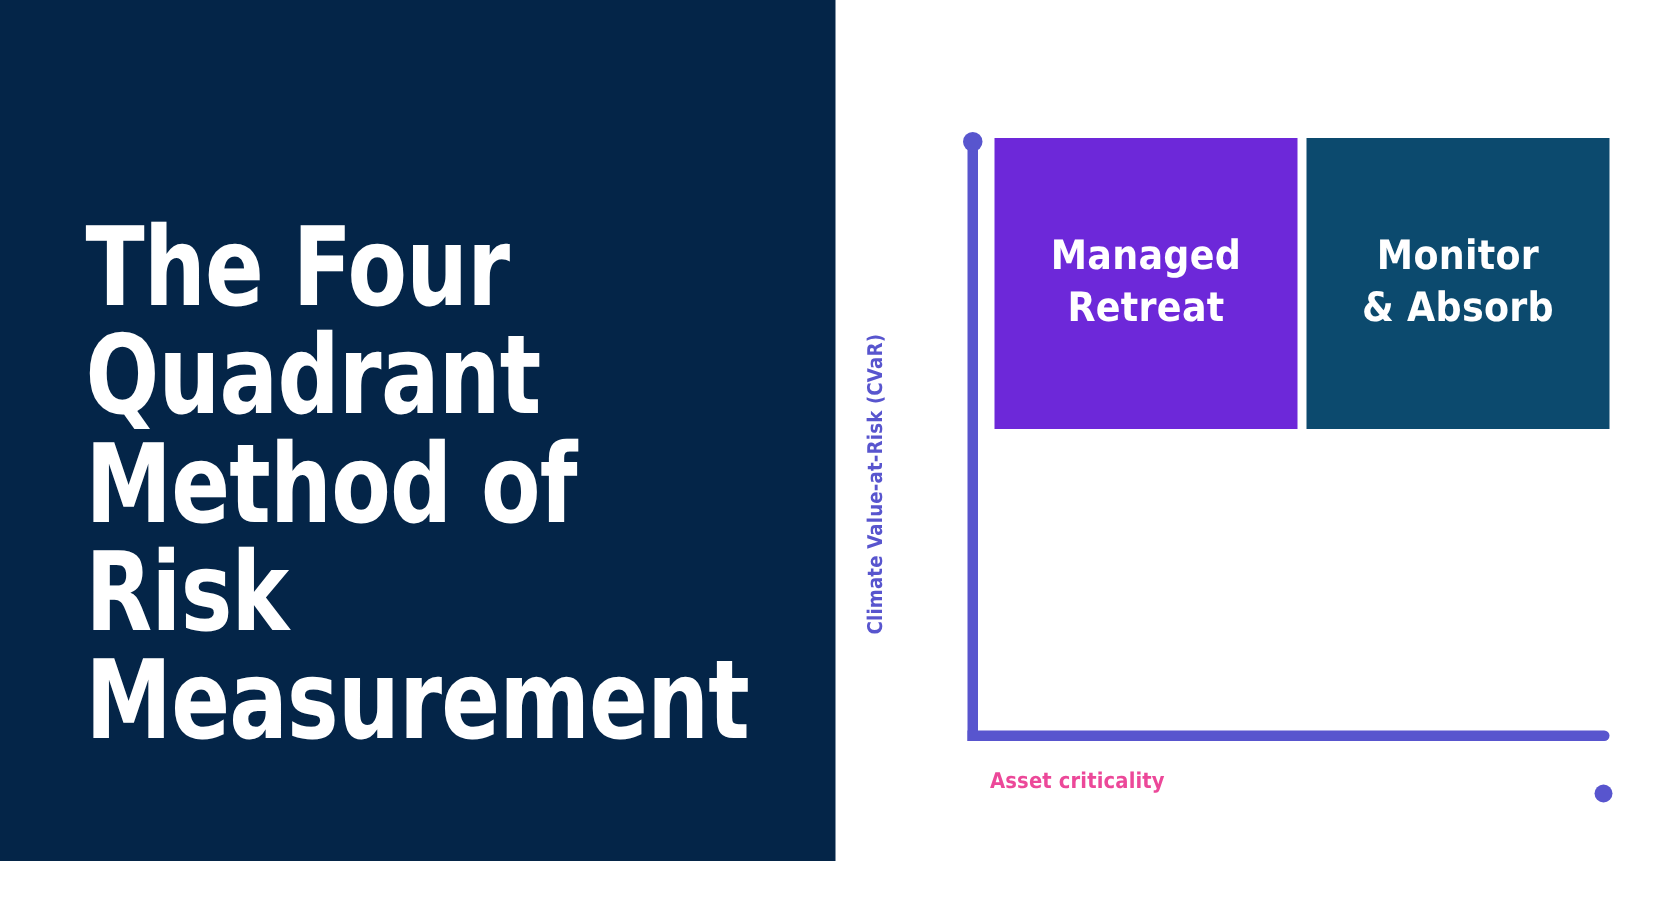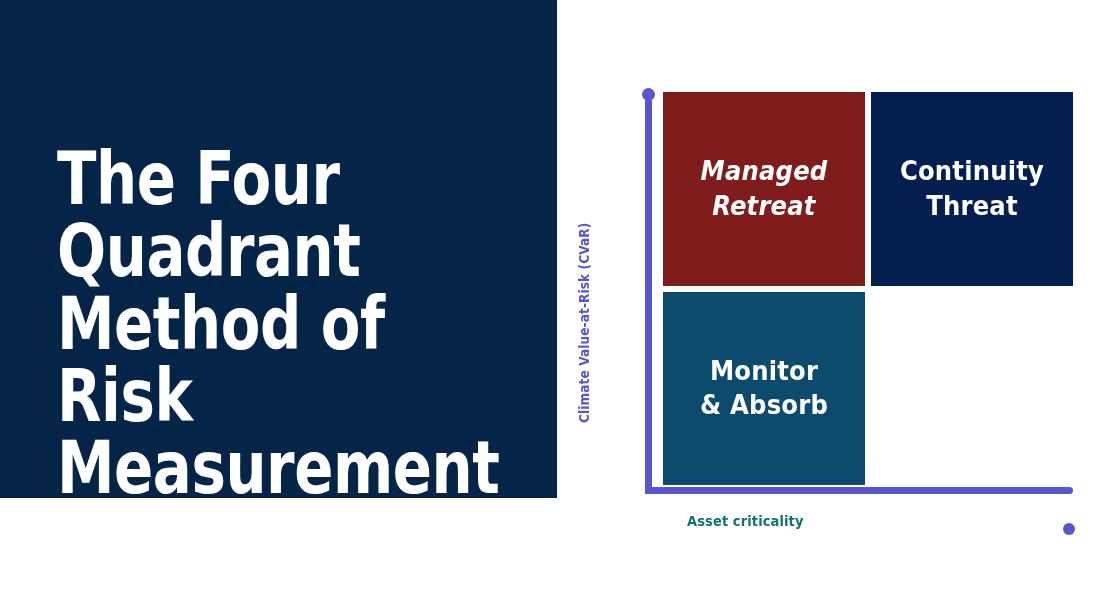--- a/index.html
+++ b/index.html
@@ -23,21 +23,21 @@
     height: 607px;
     background: #ffffff;
   }
 
   
   #title-panel {
     position: absolute;
     left: 0;
     top: 0;
     width: 557px;
-    height: 498px;
+    height: 574px;
     background: #042548;
     padding-left: 23px;
   }
 
   #slide-title {
     position: absolute;
     left: 57px;
     top: 143px;
     width: 470px;
     color: #ffffff;
@@ -113,27 +113,26 @@
     font-family: "Liberation Sans Narrow", "DejaVu Sans Condensed", "Liberation Sans", sans-serif;
     font-weight: bold;
     font-size: 13.5px;
     letter-spacing: 0.1px;
     white-space: nowrap;
   }
   #x-axis-label {
     position: absolute;
     left: 103px;   
     top: 513px;
-    color: #0f766e;
+    color: #ec4899;
     font-family: "Liberation Sans Narrow", "DejaVu Sans Condensed", "Liberation Sans", sans-serif;
     font-weight: bold;
     font-size: 14.5px;
     letter-spacing: 0.1px;
     white-space: nowrap;
-    margin-left: 27px;
   }
 
   
   #quadrant-grid {
     position: absolute;
     left: 106px;   
     top: 92px;
     width: 410px;  
     height: 393px;
     display: grid;
@@ -150,21 +149,21 @@
     text-align: center;
     color: #ffffff;
     font-family: "Liberation Sans Narrow", "DejaVu Sans Condensed", "Liberation Sans", sans-serif;
     font-weight: bold;
     font-size: 27px;
     line-height: 1.27;
     letter-spacing: 0.2px;
     white-space: pre-line;
   }
 
-  .q-managed-retreat   { background: #7f1d1d; font-style: italic; }
+  .q-managed-retreat   { background: #6d28d9; }
   .q-continuity-threat { background: #041E4F; }
   .q-monitor-absorb    { background: #0c4a6e; }
   .q-resilient-core    { background: #B4ABF7; }
 </style>
 </head>
 <body>
 
 <div id="slide">
 
   <div id="title-panel">
@@ -182,20 +181,18 @@
     <div id="x-axis-line"></div>
     <div id="x-axis-end-dot"></div>
 
     <div id="y-axis-label">Climate Value-at-Risk (CVaR)</div>
 
     <div id="x-axis-label">Asset criticality</div>
 
     <div id="quadrant-grid">
       <div class="quadrant q-managed-retreat">Managed
 Retreat</div>
-      <div class="quadrant q-continuity-threat">Continuity
-Threat</div>
       <div class="quadrant q-monitor-absorb">Monitor
 &amp; Absorb</div>
     </div>
 
   </div>
 </div>
 
 </body></html>

